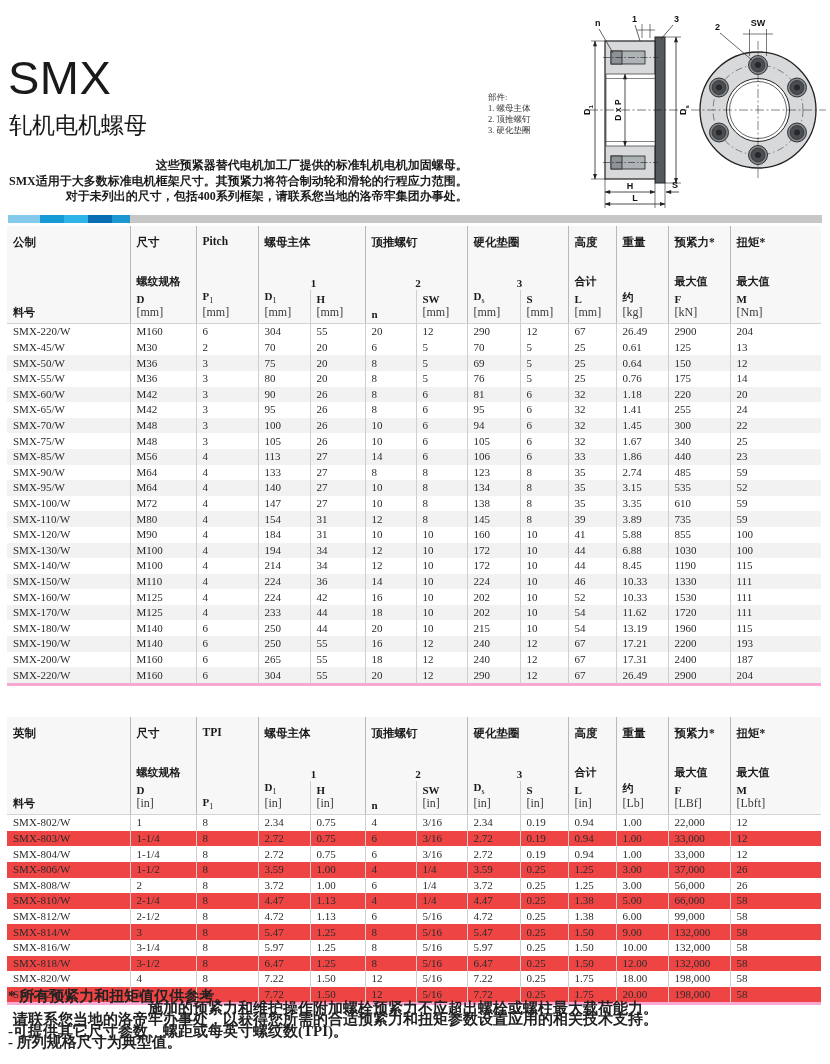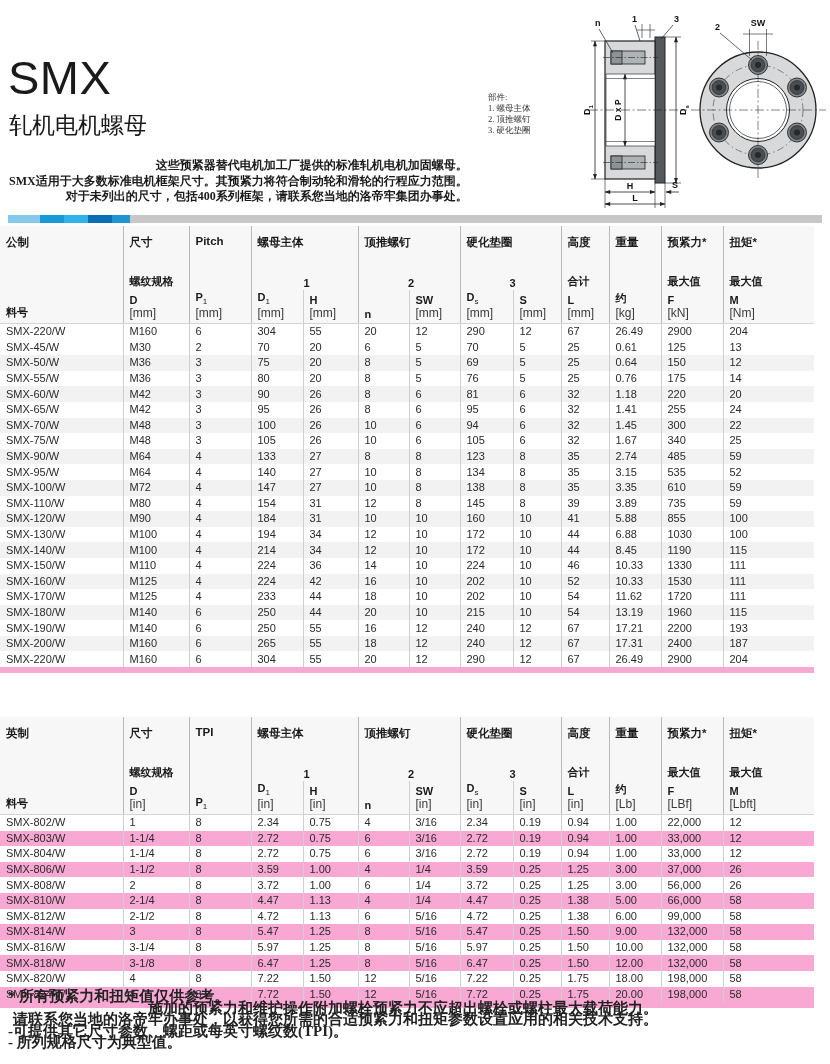--- a/index.html
+++ b/index.html
@@ -10,39 +10,39 @@
   .intro{position:absolute;left:9px;top:158px;font-size:12px;line-height:15.5px;font-weight:600;
          font-family:"Liberation Serif","DejaVu Serif",serif;text-align:right;}
   .legend{position:absolute;left:488px;top:92px;font-size:8.5px;line-height:11px;color:#333;
           font-family:"Liberation Serif","DejaVu Serif",serif;}
   .drawing-svg{position:absolute;left:545px;top:10px;}
 
   .bar{position:absolute;left:8px;top:215px;width:814px;height:8px;display:flex;}
   .bar div{height:8px;}
   .bar .rest{flex:1;background:#C7C7C8;}
 
-  table.tbl{position:absolute;left:0;width:814px;border-collapse:collapse;table-layout:fixed;
-            font-size:11px;border-bottom:6px solid #f9a8d4;}
+  table.tbl{position:absolute;left:7px;width:814px;border-collapse:collapse;table-layout:fixed;
+            font-size:11px;border-bottom:3px solid #f9a8d4;font-family:Liberation Serif, serif;}
   #metric{top:226px;}
   #imperial{top:717px;}
   .tbl th,.tbl td{padding:0 2px 0 6px;text-align:left;font-weight:normal;overflow:hidden;white-space:nowrap;}
   .tbl thead th{background:#f7f7f7;}
   .tbl thead tr.hr-a th{height:32px;vertical-align:top;padding-top:9px;font-weight:bold;font-size:11.5px;}
   .tbl thead tr.hr-b th{height:22px;vertical-align:bottom;padding-bottom:1px;font-weight:bold;}
   .tbl thead tr.hr-c th{height:30px;vertical-align:bottom;padding-bottom:3px;border-bottom:1px solid #d4d4d4;}
   .tbl thead th.gb{border-left:1px solid #b9b9b9;}
   .tbl thead tr.hr-c th.sb{border-left:1px solid #cfcfcf;}
   .tbl thead th.ctr{text-align:center;}
   .sym{font-weight:bold;font-size:11px;}
   sub{font-size:8px;}
   .unit{display:block;font-weight:normal;font-size:12px;color:#3a3a3a;}
   .tbl tbody td{height:15.6px;line-height:13px;border-left:1px solid #cfcfcf;color:#2b2b2b;}
   .tbl tbody td:first-child{border-left:none;}
   #metric tbody tr:nth-child(2n+3){background:#f2f2f2;}
-  #imperial tbody tr:nth-child(2n){background:#f9a8d4;margin-left:8px;}
+  #imperial tbody tr:nth-child(2n){background:#ef4444;margin-left:8px;}
 
   .footnotes{position:absolute;left:8px;top:991px;font-size:15px;line-height:11.5px;font-weight:600;
              color:#222;font-family:"Liberation Serif","DejaVu Serif",serif;}
   .footnotes .indent{padding-left:5px;text-align:right;}
 
   text{font-family:"Liberation Sans","DejaVu Sans",sans-serif;}
 </style>
 </head>
 <body>
 
@@ -354,20 +354,35 @@
           <td>10</td>
           <td>6</td>
           <td>105</td>
           <td>6</td>
           <td>32</td>
           <td>1.67</td>
           <td>340</td>
           <td>25</td>
         </tr>
         <tr>
+          <td>SMX-85/W</td>
+          <td>M56</td>
+          <td>4</td>
+          <td>113</td>
+          <td>27</td>
+          <td>14</td>
+          <td>6</td>
+          <td>106</td>
+          <td>6</td>
+          <td>33</td>
+          <td>1.86</td>
+          <td>440</td>
+          <td>23</td>
+        </tr>
+        <tr>
           <td>SMX-90/W</td>
           <td>M64</td>
           <td>4</td>
           <td>133</td>
           <td>27</td>
           <td>8</td>
           <td>8</td>
           <td>123</td>
           <td>8</td>
           <td>35</td>
@@ -761,21 +776,21 @@
           <td>5/16</td>
           <td>5.97</td>
           <td>0.25</td>
           <td>1.50</td>
           <td>10.00</td>
           <td>132,000</td>
           <td>58</td>
         </tr>
         <tr>
           <td>SMX-818/W</td>
-          <td>3-1/8</td>
+          <td>3-1/2</td>
           <td>8</td>
           <td>6.47</td>
           <td>1.25</td>
           <td>8</td>
           <td>5/16</td>
           <td>6.47</td>
           <td>0.25</td>
           <td>1.50</td>
           <td>12.00</td>
           <td>132,000</td>

